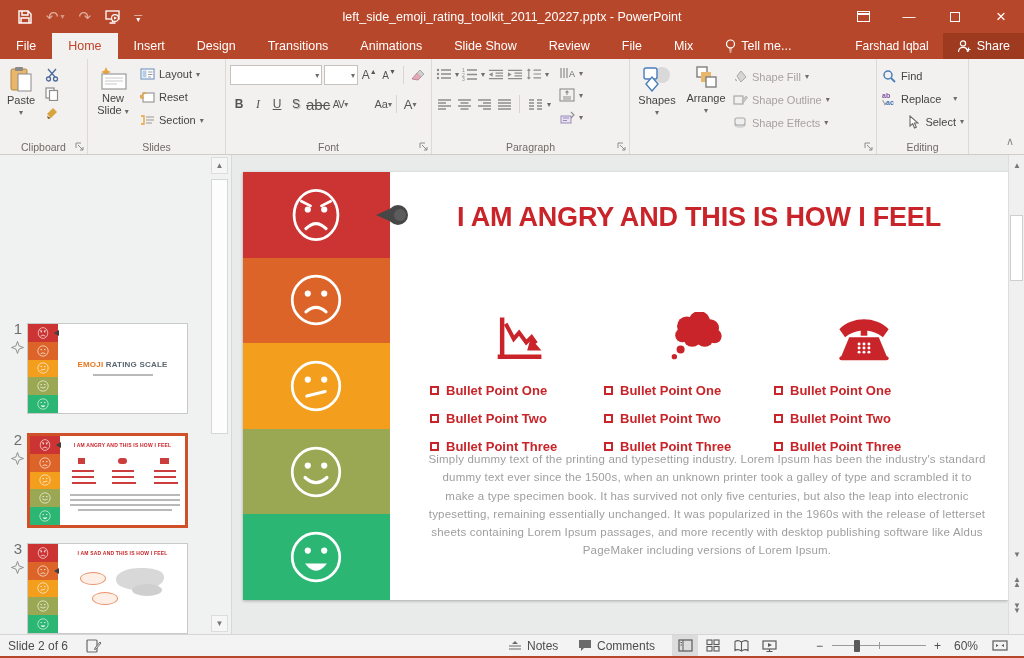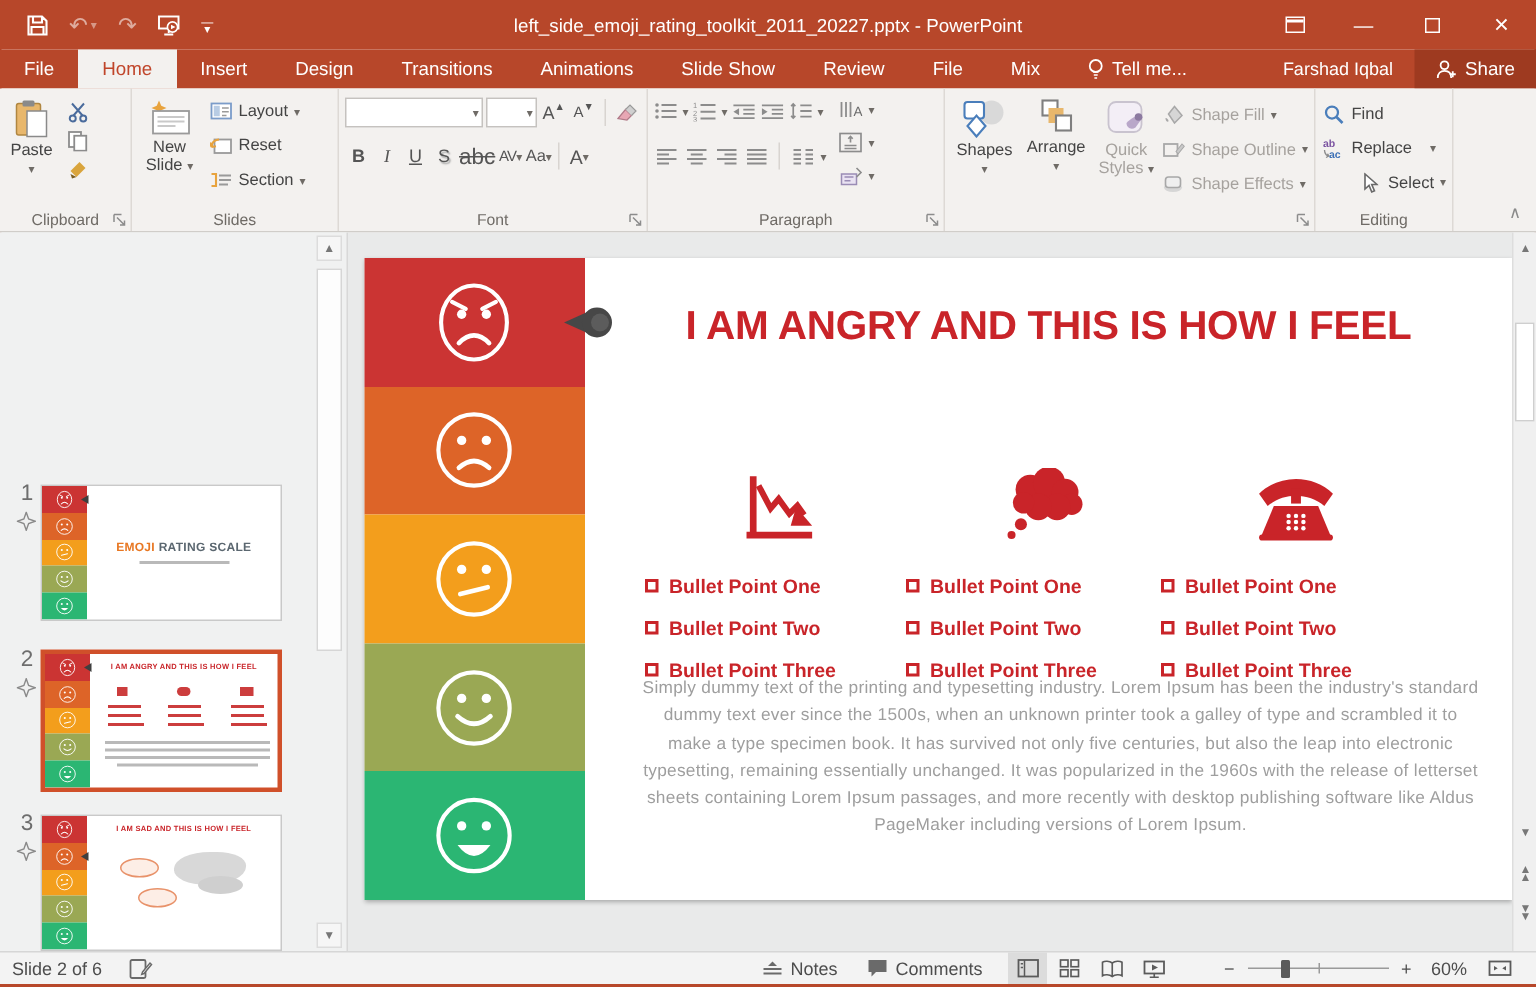--- a/index.html
+++ b/index.html
@@ -391,21 +391,21 @@
       <div class="smallrow" style="margin-top:6px; gap:1px;">
         <span class="fbtn" style="font-weight:bold;">B</span>
         <span class="fbtn" style="font-style:italic; font-family:'Liberation Serif', serif;">I</span>
         <span class="fbtn" style="text-decoration:underline;">U</span>
         <span class="fbtn" style="text-shadow:1px 1px 1px #aaa;">S</span>
         <span class="fbtn" style="text-decoration:line-through; font-size:15px;">abc</span>
         <span class="fbtn" style="font-size:10px; letter-spacing:-.5px;">
             <span>AV</span>
             <span class="dd">▾</span>
           </span>
-        <span class="fbtn" style="font-size:11px;">
+        <span class="fbtn" style="font-size:11px;margin-left:24px;">
             <span>Aa</span>
             <span class="dd">▾</span>
           </span>
         <span class="psep"></span>
         <span class="fbtn" style="font-size:13px;">
             <span>A</span>
             <span class="dd">▾</span>
           </span>
       </div>
       <span class="rgroup-label">Font</span>
@@ -539,28 +539,20 @@
           <span class="dd">▾</span>
         </div>
         <div class="bigbtn" style="width:48px;">
           <svg width="24" height="24" viewBox="0 0 24 24">
             <rect x="3" y="1" width="10" height="10" fill="#fff" stroke="#7f7f7f" stroke-width="1.4"></rect>
             <rect x="7" y="6" width="10" height="10" fill="#e8b76c"></rect>
             <rect x="12" y="11" width="10" height="10" fill="#fff" stroke="#7f7f7f" stroke-width="1.4"></rect>
           </svg>
           <span class="cap">Arrange</span>
           <span class="dd">▾</span>
-        </div>
-        <div class="bigbtn" style="width:44px; color:#a6a29e;">
-          <svg width="28" height="26" viewBox="0 0 28 26">
-            <rect x="2" y="2" width="22" height="20" rx="5" fill="#f3eef6" stroke="#c9c3cf" stroke-width="1.2"></rect>
-            <path d="M14 16 C18 12 22 10 25 12 L20 19 C17 21 14 19 14 16 Z" fill="#b9a7c9"></path>
-            <circle cx="22" cy="12" r="2.5" fill="#8c7aa0"></circle>
-          </svg>
-          <span class="cap"><span>Quick</span><br><span>Styles</span> <span class="dd">▾</span></span>
         </div>
         <div class="vcol" style="gap:2px; padding-top:3px;">
           <div class="smallrow muted" style="height:21px;">
             <span class="icon16">
                 <svg width="15" height="13" viewBox="0 0 15 13">
                   <path d="M4 6 L8 1 L13 7 L8 12 Z" fill="#d6d6d6" stroke="#a8a8a8" stroke-width="1"></path>
                   <path d="M2 9 C2 11 4 12 4 10.5 C4 9.5 2 8 2 9 Z" fill="#a8a8a8"></path>
                 </svg>
               </span>
             <span>Shape Fill</span>

